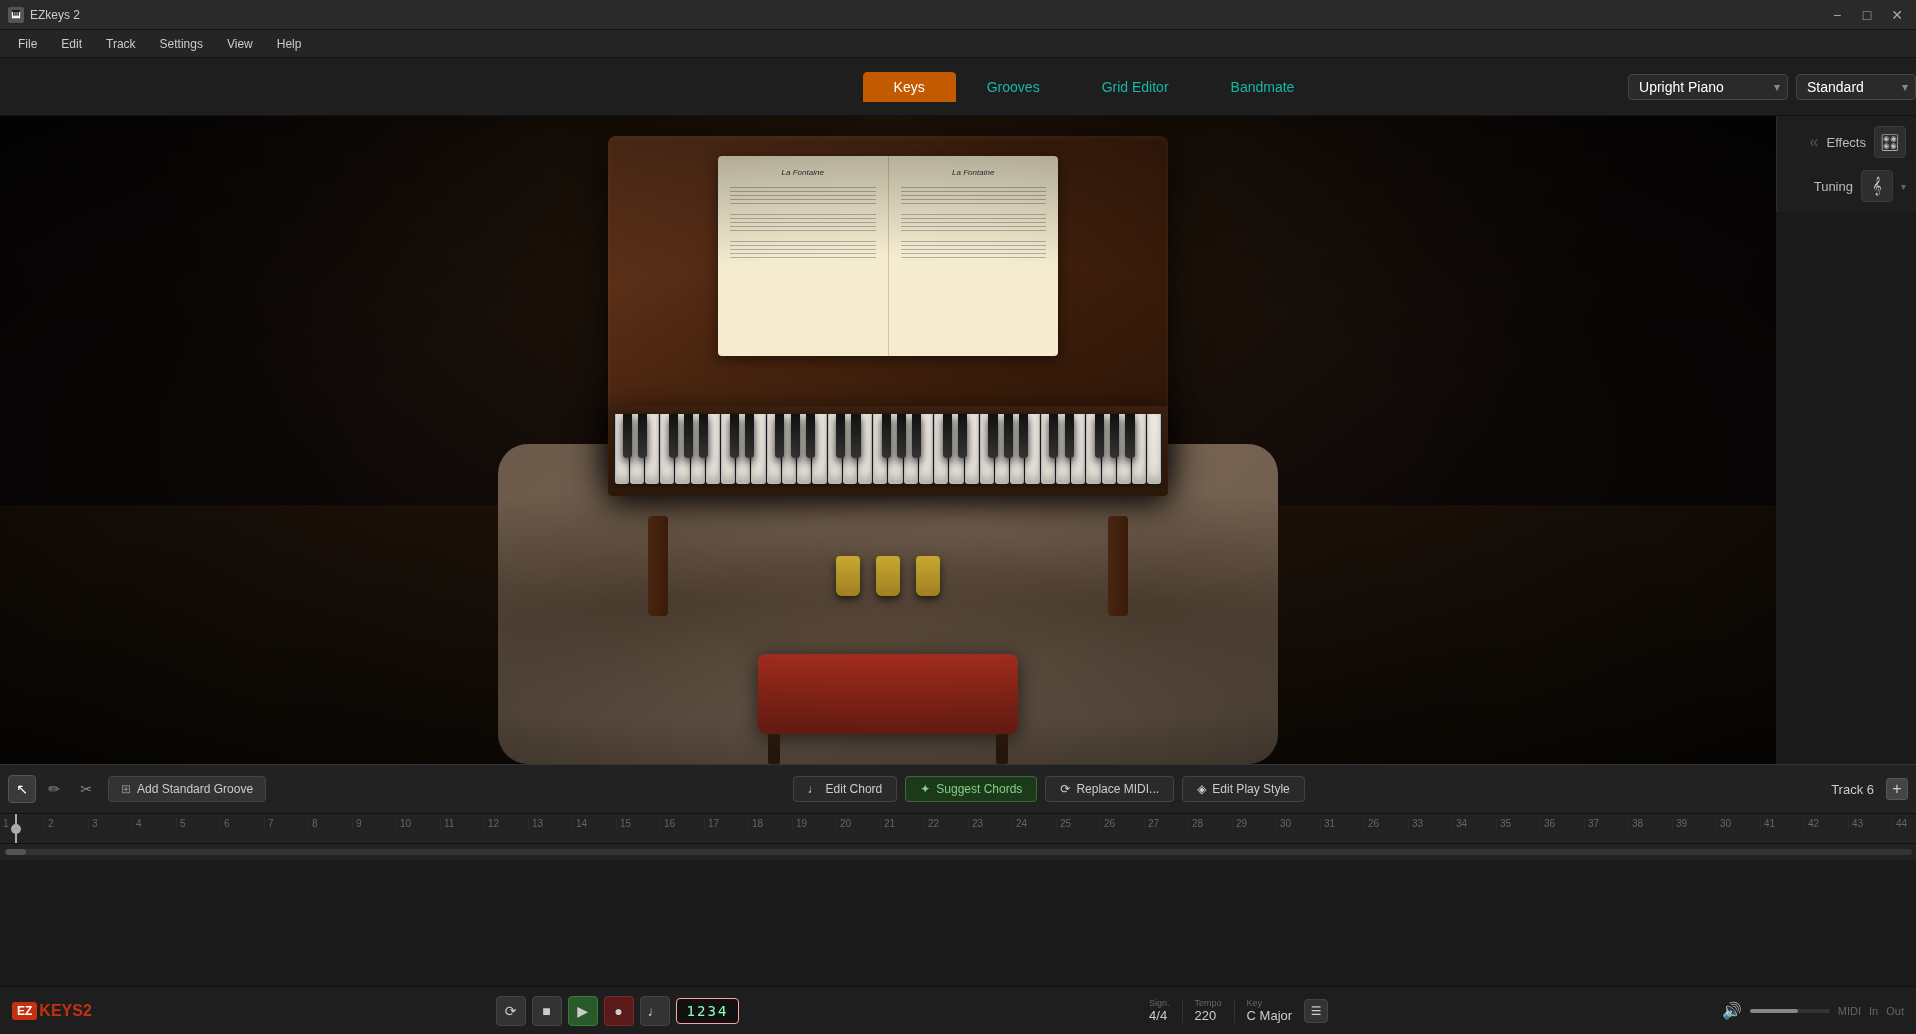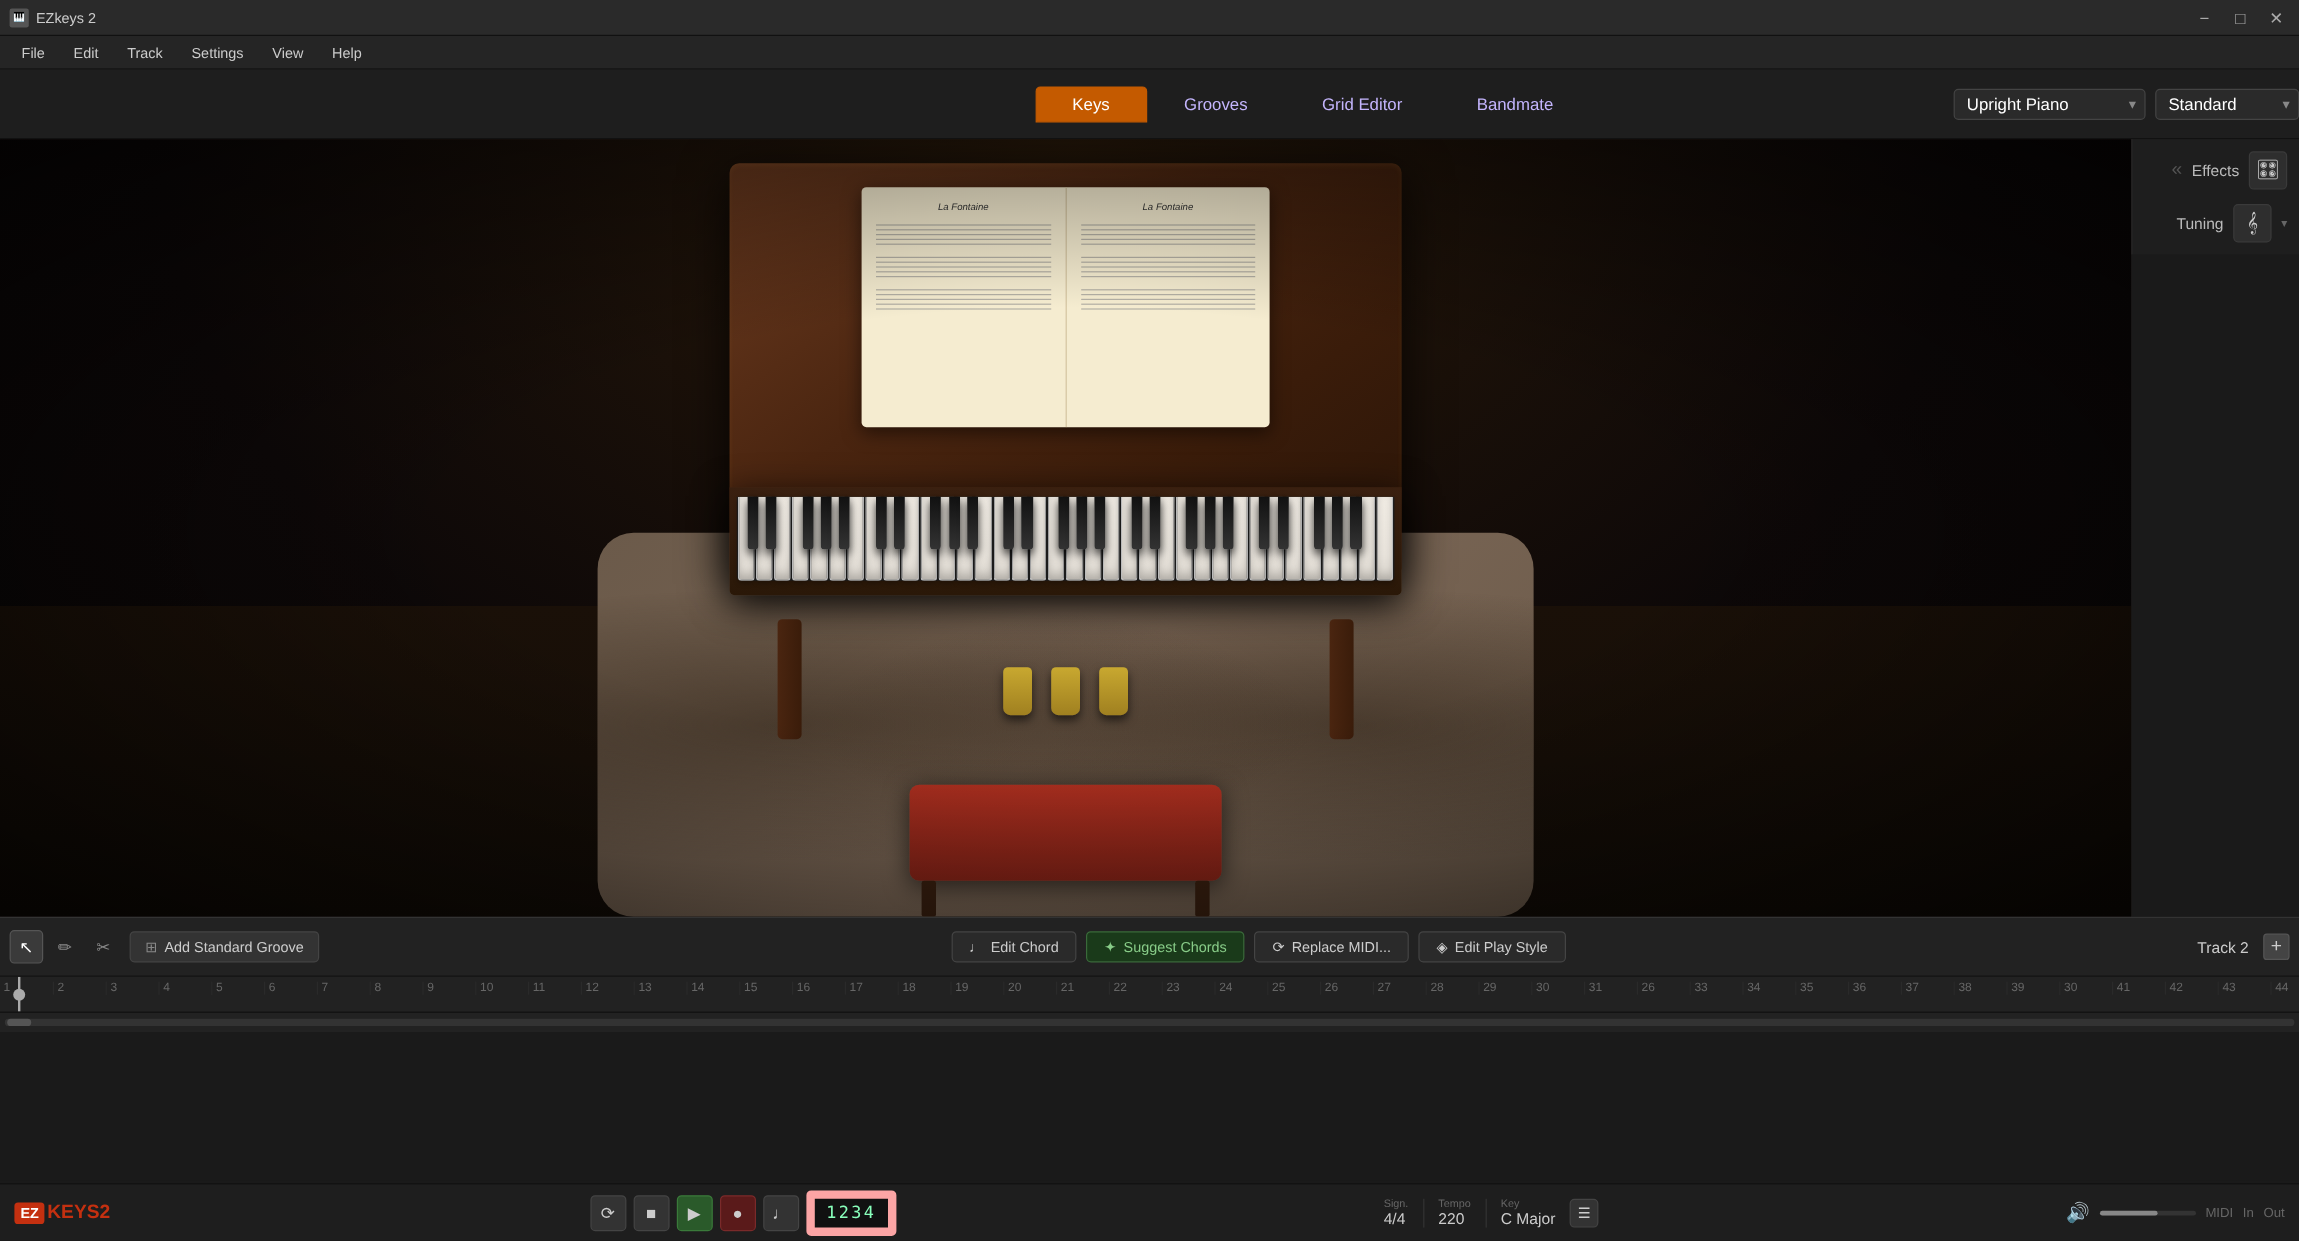--- a/index.html
+++ b/index.html
@@ -83,21 +83,21 @@
     }
     #nav-tabs {
       display: flex;
       align-items: center;
       gap: 0;
       margin-left: 560px;
     }
     .nav-tab {
       padding: 6px 30px;
       font-size: 14px;
-      color: #c4b5fd;
+      color: #14b8a6;
       cursor: pointer;
       border-radius: 4px 4px 0 0;
       border: 1px solid transparent;
     }
     .nav-tab.active {
       background: #c45a00;
       color: #fff;
       border-color: #c45a00;
     }
     #header-right {
@@ -533,21 +533,21 @@
       border-radius: 4px;
       display: flex; align-items: center; justify-content: center;
       font-size: 14px;
       color: #ccc;
       cursor: pointer;
     }
     .transport-btn.play { background: #2a5a2a; border-color: #3a7a3a; }
     .transport-btn.record { background: #5a1a1a; border-color: #7a2a2a; }
     #time-display {
       background: #111;
-      border: 7px solid #fca5a5;
+      border: 1px solid #fca5a5;
       border-radius: 4px;
       padding: 4px 10px;
       font-size: 14px;
       color: #8fb;
       font-family: monospace;
       letter-spacing: 2px;
     }
     #transport-info {
       display: flex;
       align-items: center;
@@ -963,21 +963,21 @@
       <span>⟳</span>
       <span>Replace MIDI...</span>
     </div>
     <div class="toolbar-action-btn">
       <span>◈</span>
       <span>Edit Play Style</span>
     </div>
   </div>
 
   <div id="toolbar-right">
-    <span id="track-label">Track 2</span>
+    <span id="track-label">Track 6</span>
     <div id="add-track-btn">+</div>
   </div>
 </div>
 
 <div id="timeline-area" style="bottom: 50px; height: 170px;">
   <div id="timeline-ruler">
     <div id="ruler-numbers">
       <div class="ruler-cell">1</div>
       <div class="ruler-cell">2</div>
       <div class="ruler-cell">3</div>

